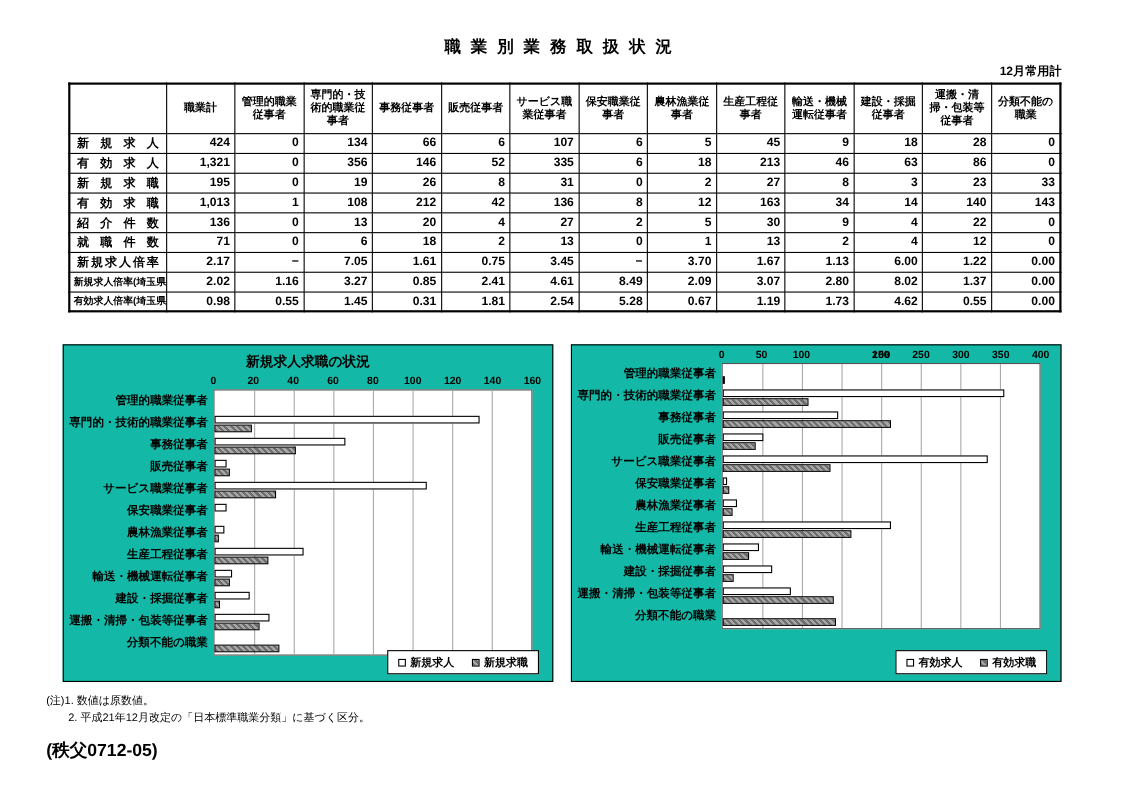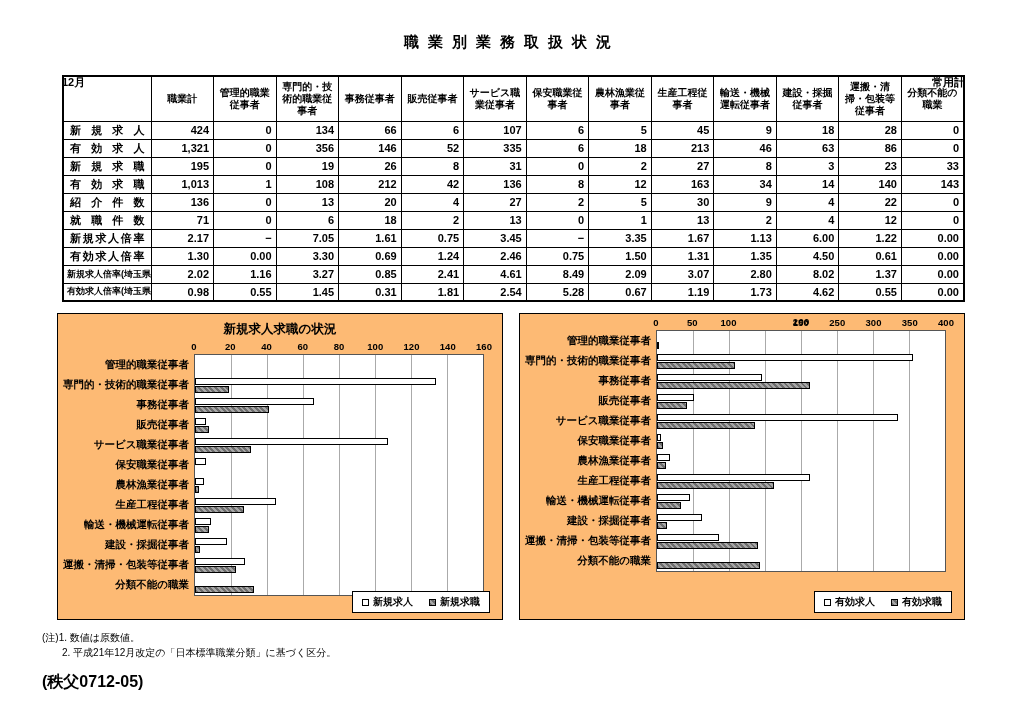--- a/index.html
+++ b/index.html
@@ -3,34 +3,34 @@
 <meta charset="utf-8">
 <style>
   * { margin:0; padding:0; box-sizing:border-box; }
   html,body { background:#fff; }
   body {
     width:1024px; height:724px; position:relative;
     font-family:"Liberation Sans","DejaVu Sans",sans-serif; color:#000;
   }
   .doc-title { position:absolute; top:33px; left:0; width:100%; text-align:center;
     font-size:15px; font-weight:bold; letter-spacing:9px; }
-  .meta-row { position:absolute; top:75px; left:62px; width:903px;
-    display:flex; justify-content:space-between; font-size:11px; font-weight:600; }
+  .meta-row { position:absolute; top:57px; left:62px; width:903px;
+    display:flex; justify-content:flex-end; font-size:11px; font-weight:600; }
   table.stats { position:absolute; top:75px; left:62px; width:903px;
     border-collapse:collapse; table-layout:fixed; border:2px solid #000; }
   table.stats th, table.stats td { border:1px solid #000; overflow:hidden; }
   table.stats thead th { height:45px; font-size:10px; font-weight:bold;
     text-align:center; vertical-align:middle; line-height:1.2; padding:1px 1px; }
   table.stats tbody tr { height:18px; }
   td.rowlabel { font-size:11px; font-weight:bold; padding:0 6px;
     text-align:justify; text-align-last:justify; white-space:nowrap; }
   td.rowlabel.small { font-size:9px; padding:0 3px; }
   td.val { text-align:right; padding-right:4px; font-size:11px; font-weight:600; }
   .chart-panel { position:absolute; top:313px; width:446px; height:307px;
-    border:1px solid #000; background:#fdba74; }
+    border:1px solid #000; background:#14b8a6; }
   .chart-panel.left { left:57px; }
   .chart-panel.right { left:519px; }
   .chart-title { text-align:center; font-size:12.5px; font-weight:bold; margin-top:7px; }
   .ticks { position:relative; height:13px; margin:3px 18px 0 136px;
     font-size:9.5px; font-weight:600; }
   .tick { position:absolute; top:0; transform:translateX(-50%); }
   .chart-main { display:flex; margin-right:18px; }
   .cat-labels { width:136px; flex:0 0 136px; }
   .cat-label { height:20px; line-height:20px; font-size:10.5px; font-weight:bold;
     text-align:right; padding-right:5px; white-space:nowrap; }
@@ -196,41 +196,25 @@
       </tr>
       <tr>
         <td class="rowlabel">新規求人倍率</td>
         <td class="val">2.17</td>
         <td class="val">−</td>
         <td class="val">7.05</td>
         <td class="val">1.61</td>
         <td class="val">0.75</td>
         <td class="val">3.45</td>
         <td class="val">−</td>
-        <td class="val">3.35</td>
+        <td class="val">3.70</td>
         <td class="val">1.67</td>
         <td class="val">1.13</td>
         <td class="val">6.00</td>
         <td class="val">1.22</td>
-        <td class="val">0.00</td>
-      </tr>
-      <tr>
-        <td class="rowlabel">有効求人倍率</td>
-        <td class="val">1.30</td>
-        <td class="val">0.00</td>
-        <td class="val">3.30</td>
-        <td class="val">0.69</td>
-        <td class="val">1.24</td>
-        <td class="val">2.46</td>
-        <td class="val">0.75</td>
-        <td class="val">1.50</td>
-        <td class="val">1.31</td>
-        <td class="val">1.35</td>
-        <td class="val">4.50</td>
-        <td class="val">0.61</td>
         <td class="val">0.00</td>
       </tr>
       <tr>
         <td class="rowlabel small">新規求人倍率(埼玉県)</td>
         <td class="val">2.02</td>
         <td class="val">1.16</td>
         <td class="val">3.27</td>
         <td class="val">0.85</td>
         <td class="val">2.41</td>
         <td class="val">4.61</td>

